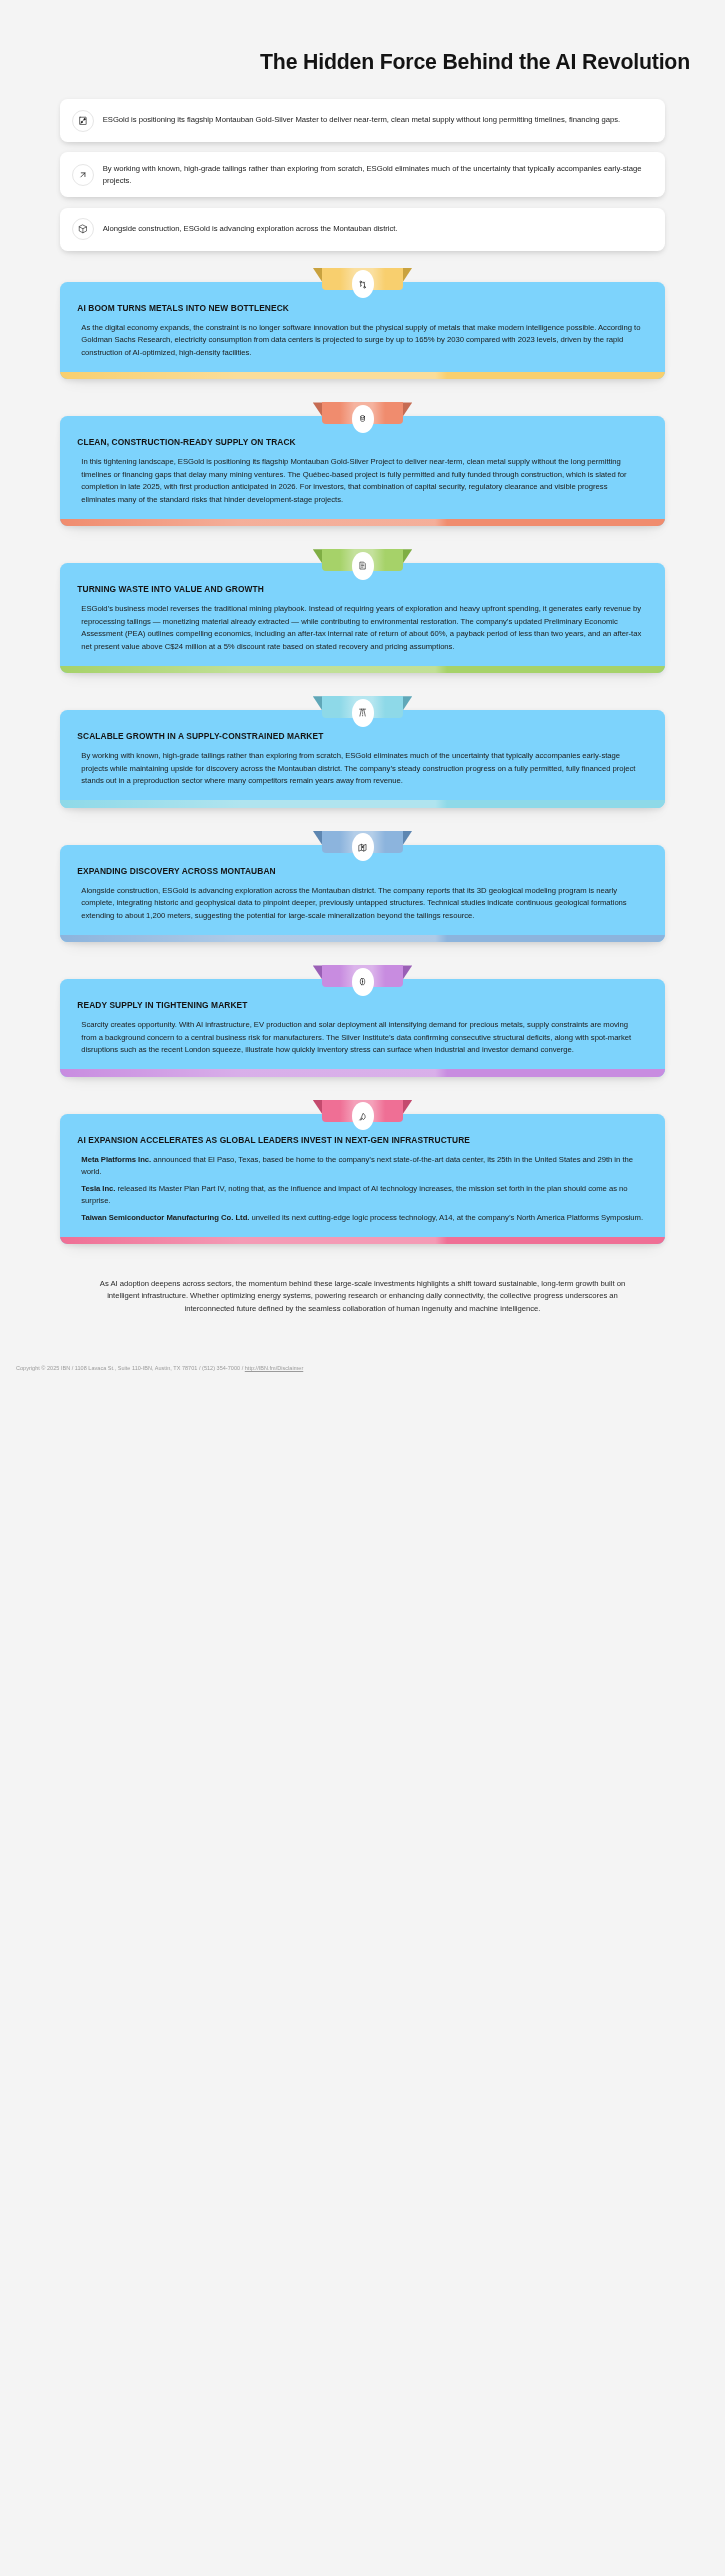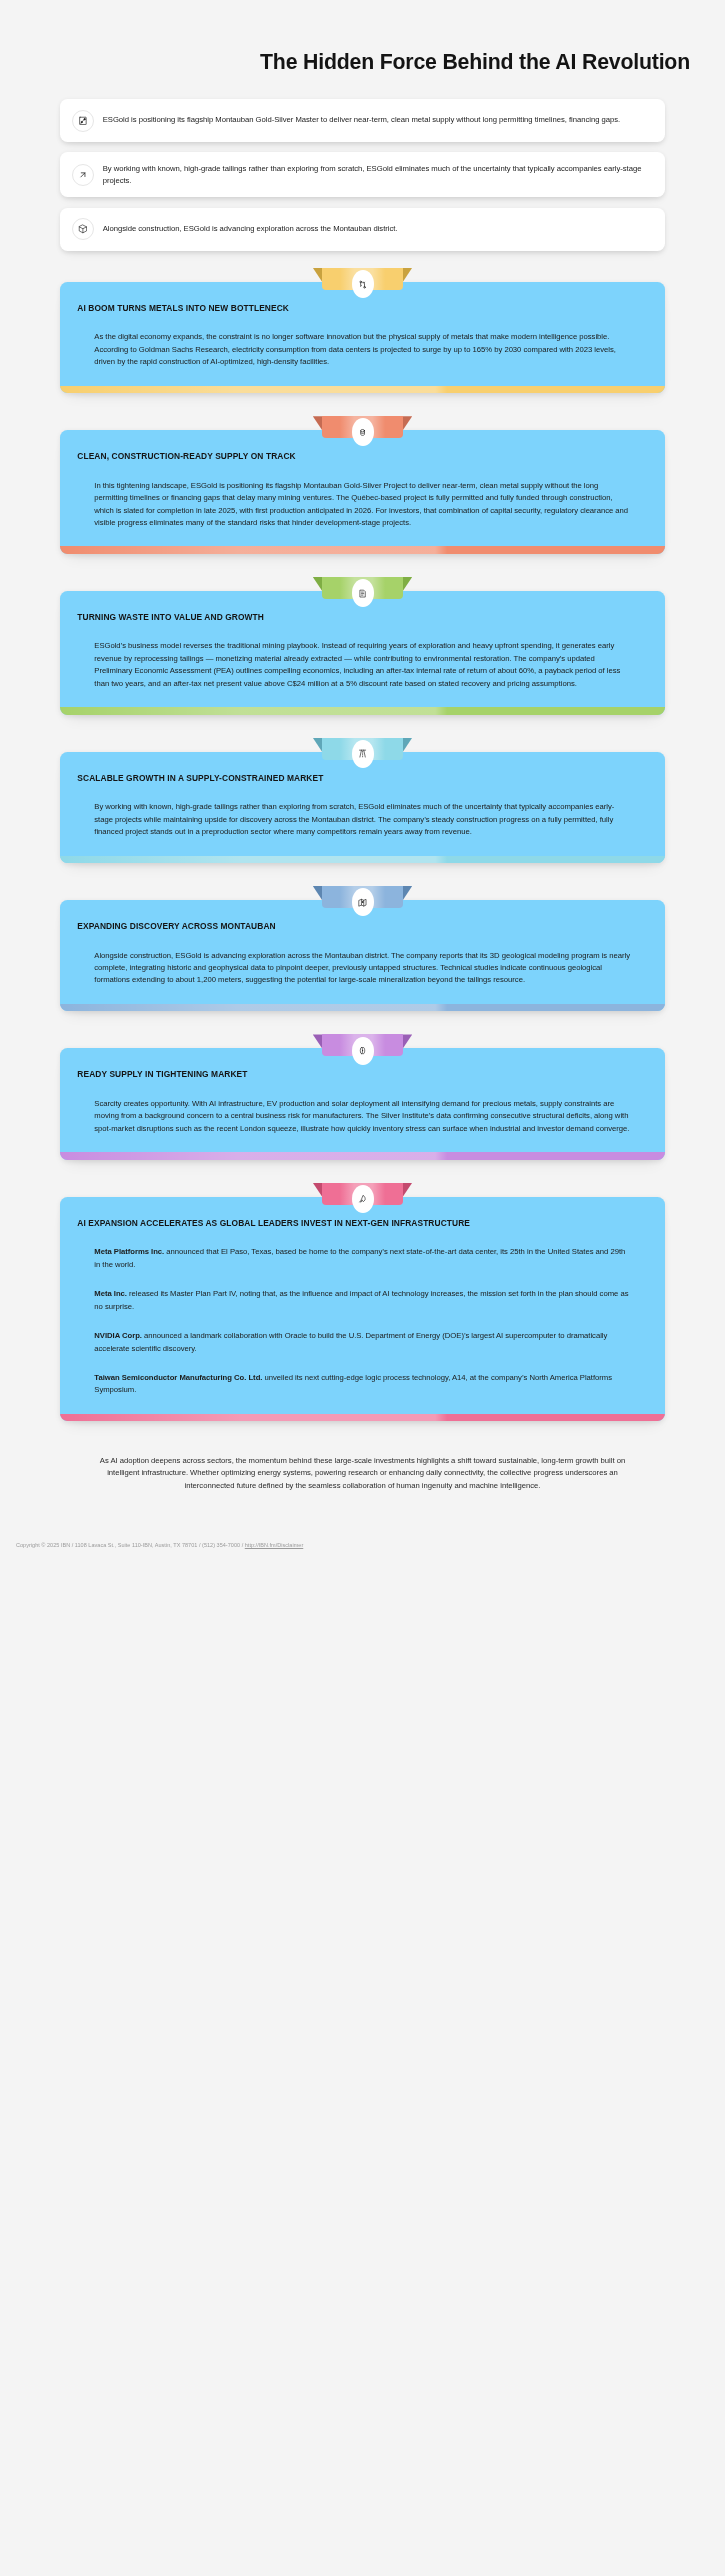--- a/index.html
+++ b/index.html
@@ -144,21 +144,21 @@
     margin-bottom: 7.5px;
     line-height: 1.36;
   }
   .card-body {
     font-size: 7.7px;
     line-height: 1.62;
     color: #1b1b1b;
     letter-spacing: -0.03px;
   }
   .card-body b { font-weight: 700; }
-  .card-body p { margin: 17px; }
+  .card-body p { margin: 4px; }
 
   .footer-bar {
     height: 7.5px;
     width: 100%;
     border-radius: 0 0 5.8px 5.8px;
     margin: 12.7px -17.3px -12.7px -17.3px;
     width: calc(100% + 35px);
     position: relative;
   }
   .footer-bar::after {
@@ -374,22 +374,21 @@
               <path d="M9.5 15.5L6 19"></path>
               <path d="M8 17.5L4.5 21"></path>
               <path d="M11 18L7.5 21.5"></path>
             </svg>
           </div>
         </div>
         <div class="card">
           <div class="card-title">AI EXPANSION ACCELERATES AS GLOBAL LEADERS INVEST IN NEXT-GEN INFRASTRUCTURE</div>
           <div class="card-body">
             <p><b>Meta Platforms Inc.</b><span> announced that El Paso, Texas, based be home to the company’s next state-of-the-art data center, its 25th in the United States and 29th in the world.</span></p>
-            <p><b>Meta Inc.</b><span> released its Master Plan Part IV, noting that, as the influence and impact of AI technology increases, the mission set forth in the plan should come as no surprise.</span></p>
-            <p><b>NVIDIA Corp.</b><span> announced a landmark collaboration with Oracle to build the U.S. Department of Energy (DOE)’s largest AI supercomputer to dramatically accelerate scientific discovery.</span></p>
+            <p><b>Tesla Inc.</b><span> released its Master Plan Part IV, noting that, as the influence and impact of AI technology increases, the mission set forth in the plan should come as no surprise.</span></p>
             <p><b>Taiwan Semiconductor Manufacturing Co. Ltd.</b><span> unveiled its next cutting-edge logic process technology, A14, at the company’s North America Platforms Symposium.</span></p>
           </div>
           <div class="footer-bar" style="background: rgb(239, 111, 149);"></div>
         </div>
       </div>
     </div>
 
   <div class="closing">
     <span>As AI adoption deepens across sectors, the momentum behind these large-scale investments highlights a shift toward sustainable, long-term growth built on intelligent infrastructure. Whether optimizing energy systems, powering research or enhancing daily connectivity, the collective progress underscores an interconnected future defined by the seamless collaboration of human ingenuity and machine intelligence.</span>
   </div>

